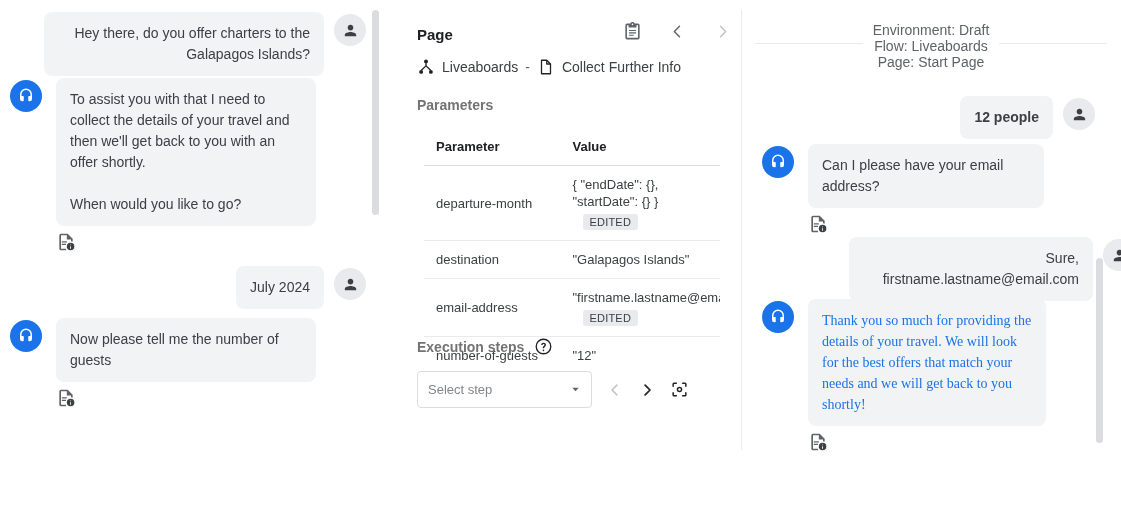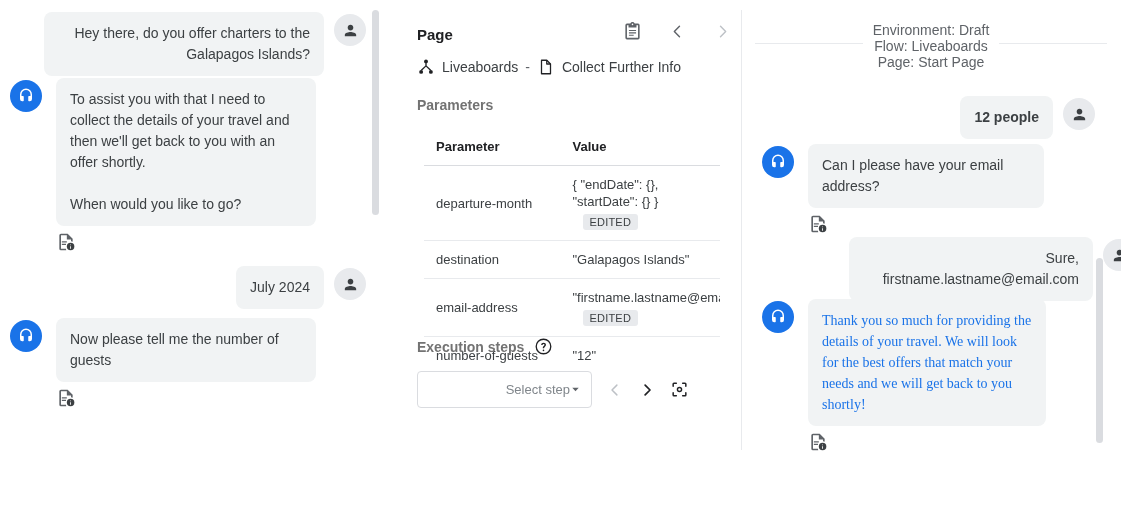--- a/index.html
+++ b/index.html
@@ -124,21 +124,21 @@
   .select-box {
     width: 175px; height: 37px;
     border: 1px solid #dadce0;
     border-radius: 4px;
     display: flex; align-items: center;
     padding: 0 10px;
     box-sizing: border-box;
     background: #fff;
   }
   .select-box .ph { font-size: 13px; color: #80868b; flex: 1; }
-  .exec-row { display: flex; align-items: center; gap: 14px; text-align: right; }
+  .exec-row { display: flex; align-items: center; gap: 14px; }
 
   
   #right-panel { left: 741px; width: 380px; }
   #right-divider {
     position: absolute; left: 0; top: 10px;
     width: 1px; height: 440px; background: #e8eaed;
   }
   #right-header {
     position: absolute; left: 14px; top: 22px; width: 352px;
     text-align: center;

